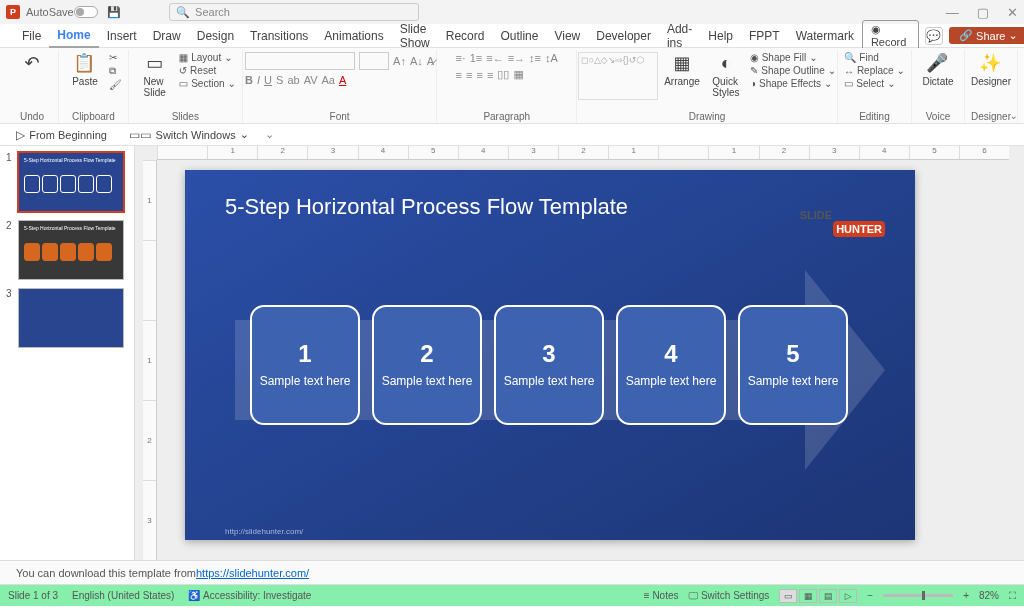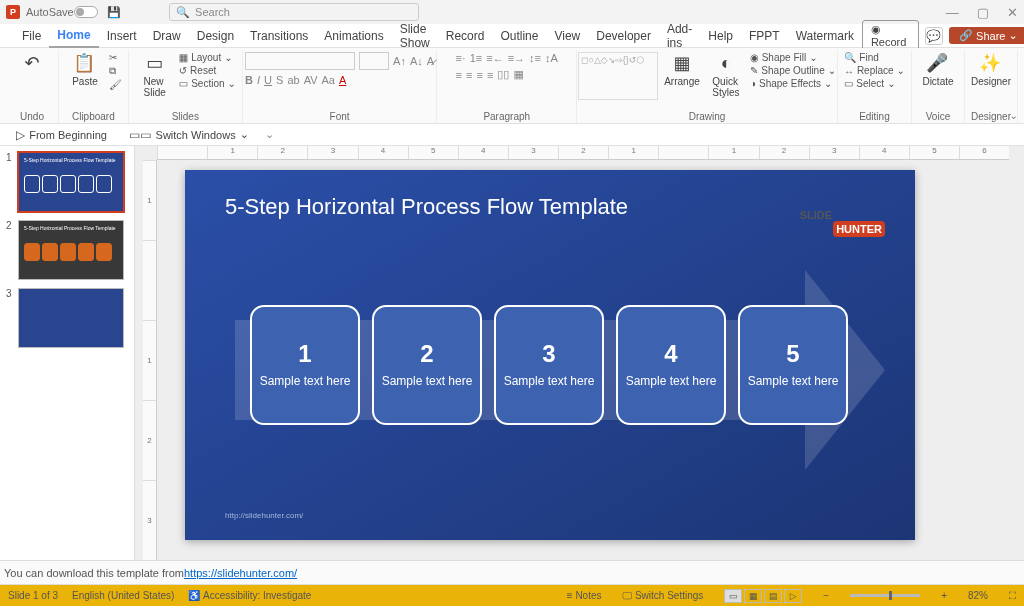--- a/index.html
+++ b/index.html
@@ -69,29 +69,29 @@
 .slide-logo .s2{background:#d13d1f;color:#fff;padding:2px 3px;border-radius:4px;margin-left:1px;margin-top:29px;}
 
 .arrow-bg { position:absolute; top:100px; left:50px; width:650px; height:200px; }
 .arrow-body{position:absolute;top:50px;left:0;width:570px;height:100px;background:rgba(255,255,255,.15);}
 .arrow-head{position:absolute;top:0;left:570px;width:0;height:0;border-top:100px solid transparent;border-bottom:100px solid transparent;border-left:80px solid rgba(255,255,255,.15);}
 
 .steps { position:absolute; top:135px; left:65px; display:flex; gap:12px; }
 .step-box { width:110px; height:120px; border:2px solid #fff; border-radius:14px; background:#3d62b0; display:flex; flex-direction:column; align-items:center; justify-content:center; color:#fff; }
 .step-box .num{font-size:24px;font-weight:bold;margin-bottom:6px;}
 .step-box .txt{font-size:12px;text-align:center;line-height:1.3;}
-.slide-footer { position:absolute; bottom:20px; left:40px; font-size:8px; color:#a5b5da; }
-
-
-.notes { height:24px; background:#fafafa; border-top:1px solid #ddd; display:flex; align-items:center; padding:0 4px; font-size:11px; color:#555; }
+.slide-footer { position:absolute; bottom:4px; left:40px; font-size:8px; color:#a5b5da; }
+
+
+.notes { height:24px; background:#fafafa; border-top:1px solid #ddd; display:flex; align-items:center; padding:0 16px; font-size:11px; color:#555; }
 .notes a{color:#0066cc;text-decoration:underline;}
 
 
-.statusbar { height:22px; background:#eab308; border-top:1px solid #ddd; display:flex; align-items:center; padding:0 8px; font-size:10px; color:#555; gap:14px; }
-.statusbar .right { margin-left:auto; display:flex; align-items:center; gap:21px; }
+.statusbar { height:22px; background:#86efac; border-top:1px solid #ddd; display:flex; align-items:center; padding:0 8px; font-size:10px; color:#555; gap:14px; }
+.statusbar .right { margin-left:auto; display:flex; align-items:center; gap:10px; }
 .view-btns{display:flex;gap:2px;}
 .view-btns div{width:18px;height:14px;border:1px solid #bbb;display:flex;align-items:center;justify-content:center;font-size:9px;}
 .view-btns div.active{background:#ddd;}
 .zoom-slider{width:70px;height:3px;background:#bbb;position:relative;}
 .zoom-slider::after{content:"";position:absolute;left:55%;top:-3px;width:3px;height:9px;background:#666;}
 </style>
 </head>
 <body>
 
 <div class="titlebar">

